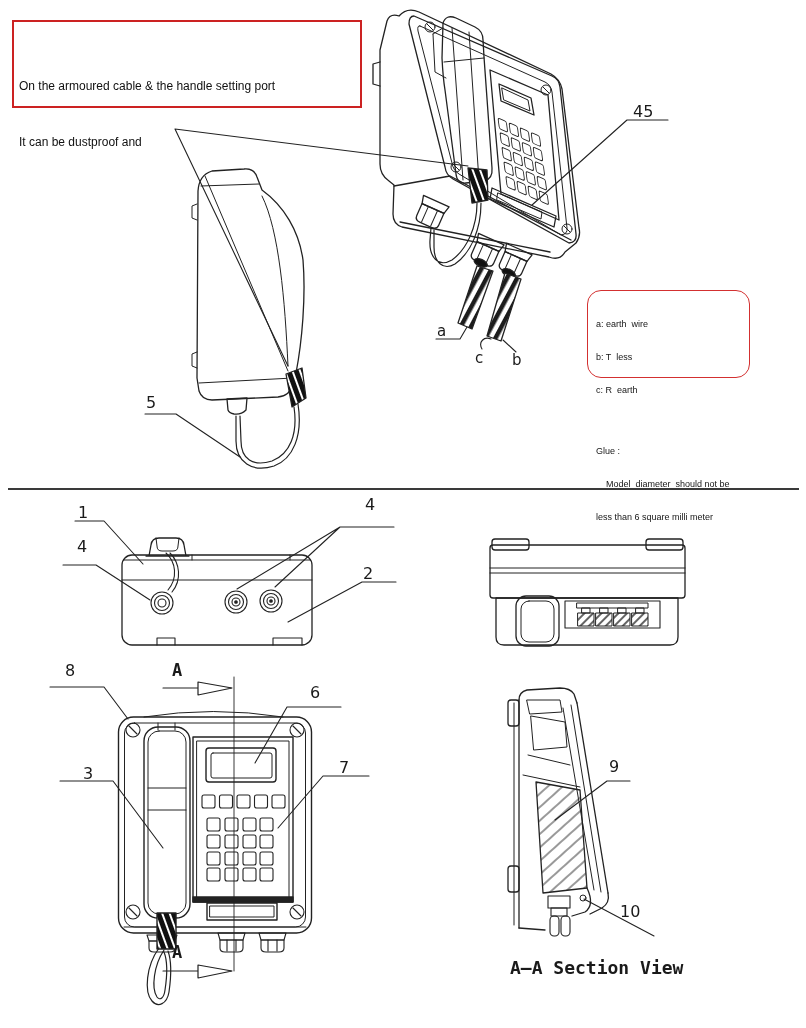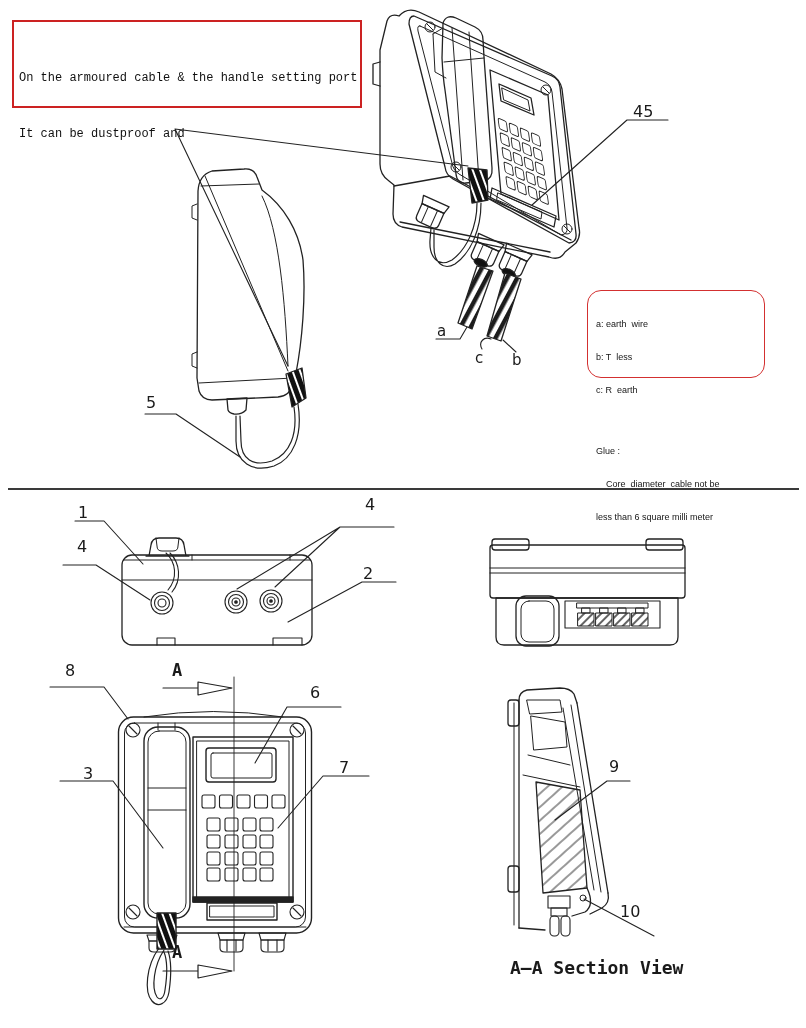--- a/index.html
+++ b/index.html
@@ -1,22 +1,22 @@
 <!DOCTYPE html>
 <html><head>
 <meta charset="utf-8">
 <style>
   html,body{margin:0;padding:0;background:#fff;}
   #canvas{position:relative;width:806px;height:1028px;background:#fff;overflow:hidden;
           font-family:"DejaVu Sans",sans-serif;color:#111;}
   .notebox{position:absolute;box-sizing:border-box;background:#fff;}
   #glue-box{left:12px;top:20px;width:350px;height:88px;border:2px solid #cc2222;
-            padding:10px 5px;font-family:Liberation Mono, monospace;font-size:12px;
+            padding:18px 5px;font-family:Liberation Sans, sans-serif;font-size:12px;
             line-height:18.5px;white-space:pre;color:#101010;}
-  #wire-box{left:587px;top:290px;width:178px;height:88px;border:1.5px solid #d33030;
+  #wire-box{left:587px;top:290px;width:163px;height:88px;border:1.5px solid #d33030;
             border-radius:14px;padding:6px 8px;font-family:"Liberation Sans","DejaVu Sans",sans-serif;
             font-size:9px;line-height:11px;white-space:pre;color:#161616;}
   #wire-box .gap{height:6px;}
   svg{position:absolute;left:0;top:0;}
   text{font-family:"DejaVu Sans",sans-serif;fill:#1a1a1a;stroke:none;}
   .lbl{font-size:16px;}
   .lblA{font-family:"DejaVu Sans Mono",monospace;font-weight:bold;font-size:17px;}
   .cap{font-family:"DejaVu Sans Mono",monospace;font-weight:bold;font-size:18px;}
   .wr{font-size:15px;}
 </style>
@@ -314,17 +314,17 @@
     <div>On the armoured cable &amp; the handle setting port</div>
     <div>It can be dustproof and</div>
   </div>
 
   <div id="wire-box" class="notebox">
     <div>a: earth  wire</div>
     <div>b: T  less</div>
     <div>c: R  earth</div>
     <div class="gap"></div>
     <div>Glue :</div>
-    <div>    Core  diameter  cable not be</div>
+    <div>    Model  diameter  should not be</div>
     <div>less than 6 square milli meter</div>
   </div>
 
 </div>
 
 </body></html>

